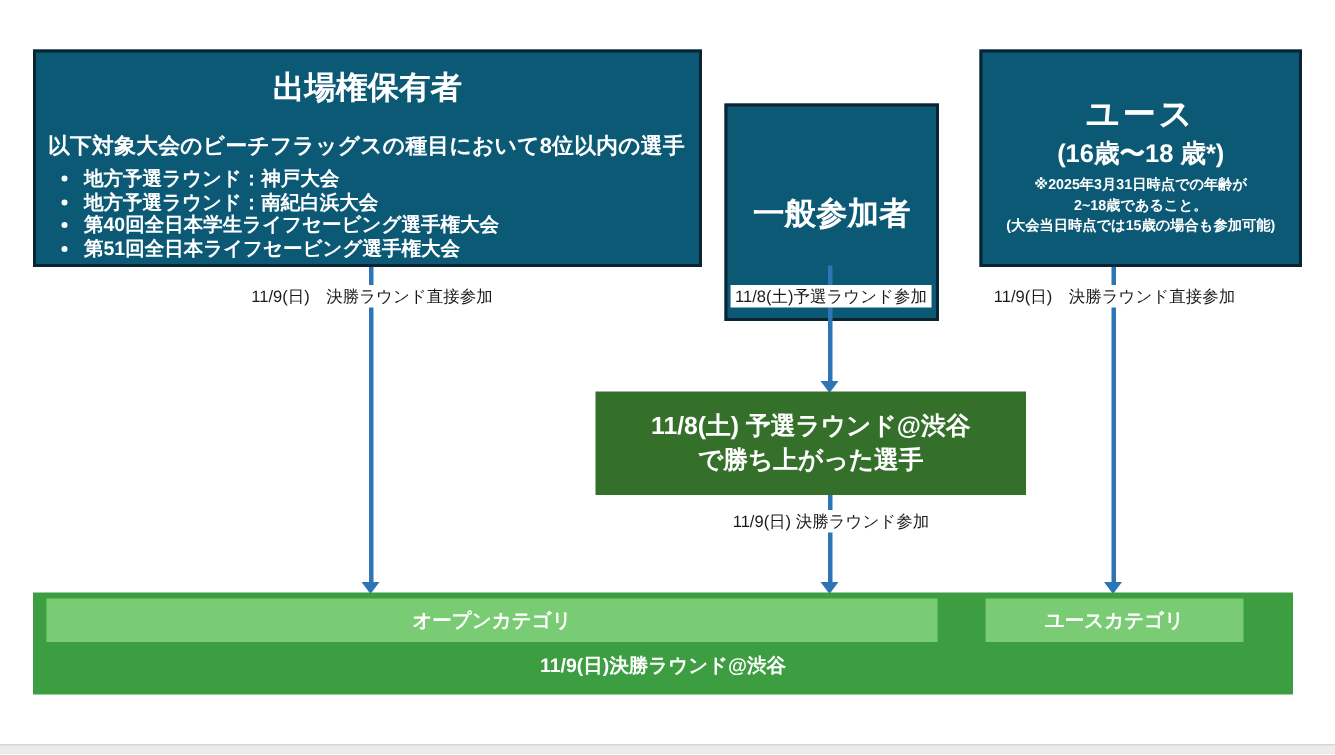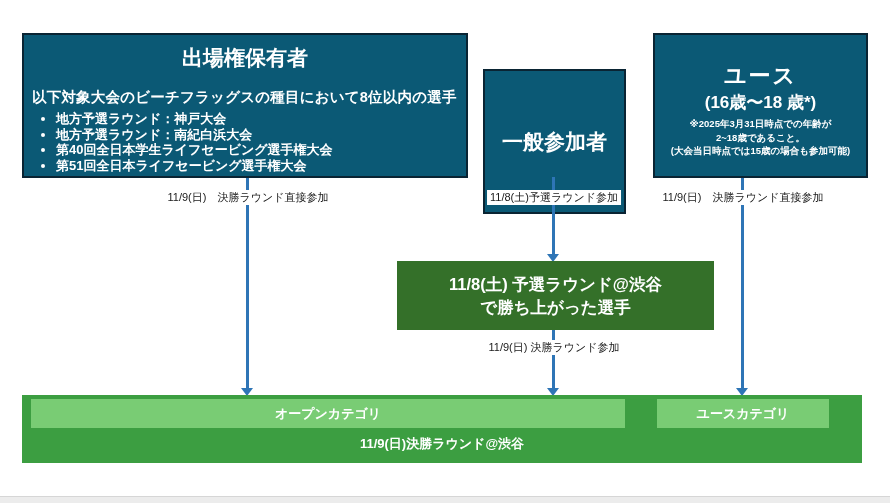--- a/index.html
+++ b/index.html
@@ -25,21 +25,21 @@
   .youth-notes{margin-top:3px;}
   .youth-note{font-size:9.5px;font-weight:600;line-height:13.5px;}
 
   .vline{position:absolute;width:3px;background:var(--arrow-blue,#2E75B6);}
   .arrowhead{position:absolute;width:0;height:0;border-left:6.5px solid transparent;
     border-right:6.5px solid transparent;border-top:8px solid var(--arrow-blue,#2E75B6);}
 
   .flow-label{position:absolute;transform:translateX(-50%);background:#ffffff;padding:0 3px;
     font-size:11px;color:var(--text-dark,#1A1A1A);white-space:nowrap;z-index:2;}
 
-  .qualifier-box{position:absolute;left:397px;top:261px;width:317px;height:69px;z-index:1;
+  .qualifier-box{position:absolute;left:397px;top:261px;width:287px;height:69px;z-index:1;
     background:var(--qualifier-green,#347029);color:#fff;display:flex;flex-direction:column;
     justify-content:center;text-align:center;font-size:16.5px;font-weight:700;line-height:23px;}
 
   .final-bar{position:absolute;left:22px;top:395px;width:840px;height:68px;background:var(--final-green,#3C9E41);}
   .category-box{position:absolute;top:4px;height:29px;background:var(--category-green,#79CC74);
     display:flex;align-items:center;justify-content:center;color:#fff;font-size:13px;font-weight:700;}
   .open-category{left:9px;width:594px;}
   .youth-category{left:635px;width:172px;}
   .final-label{position:absolute;left:0;right:0;top:40px;text-align:center;color:#fff;font-size:13px;font-weight:700;}
 

